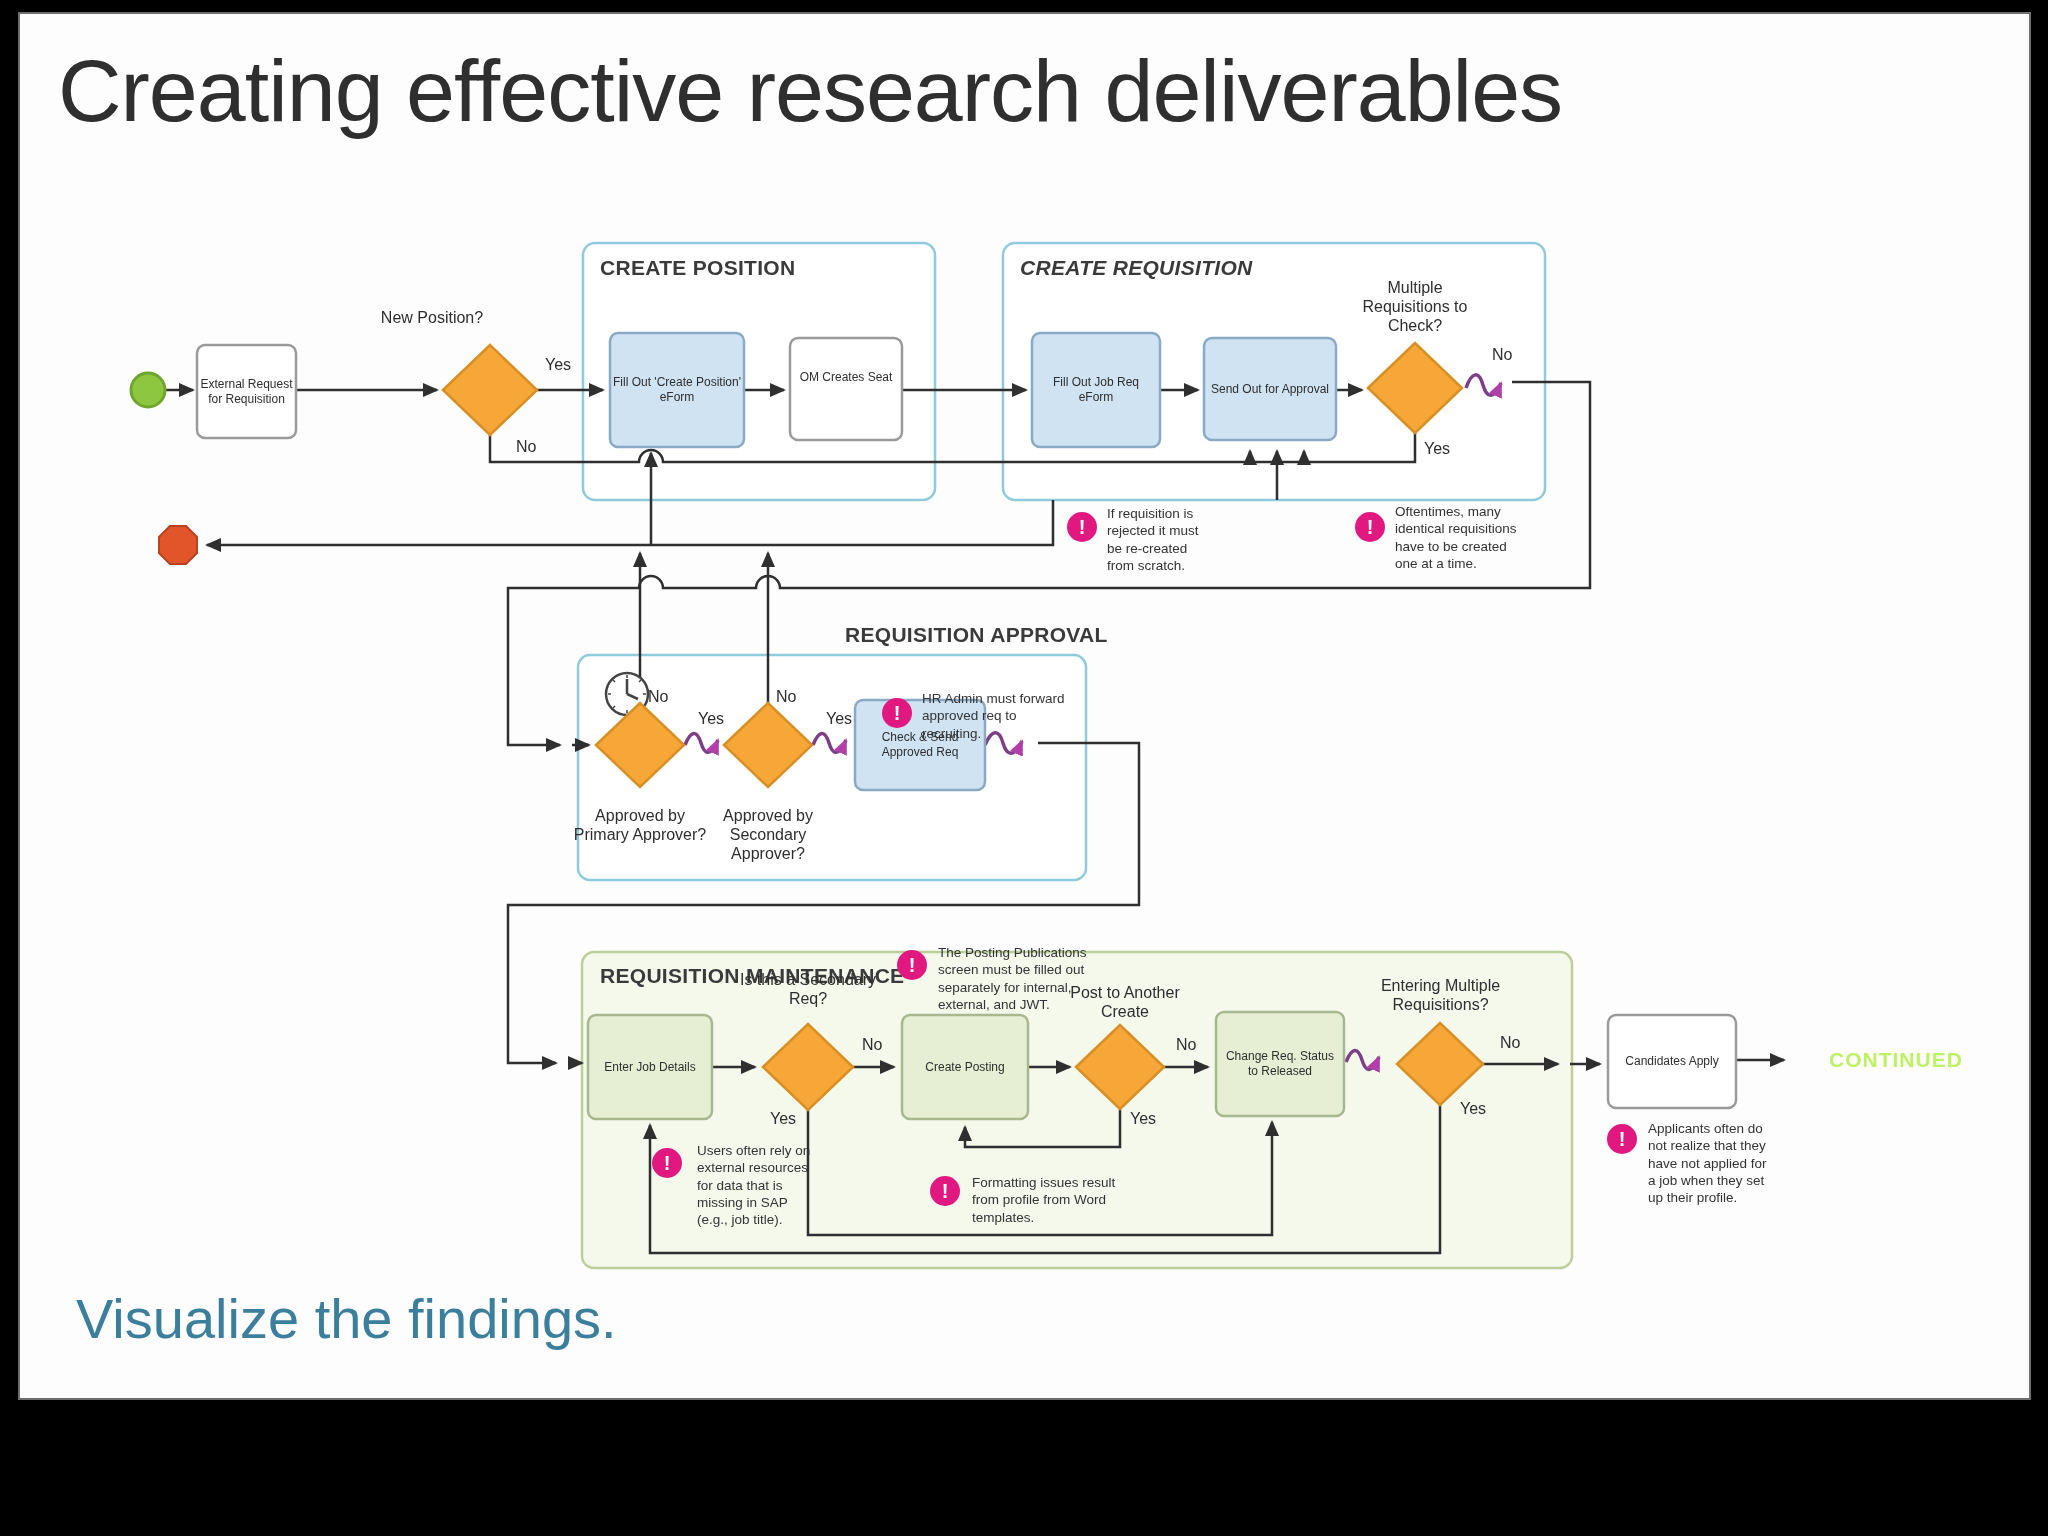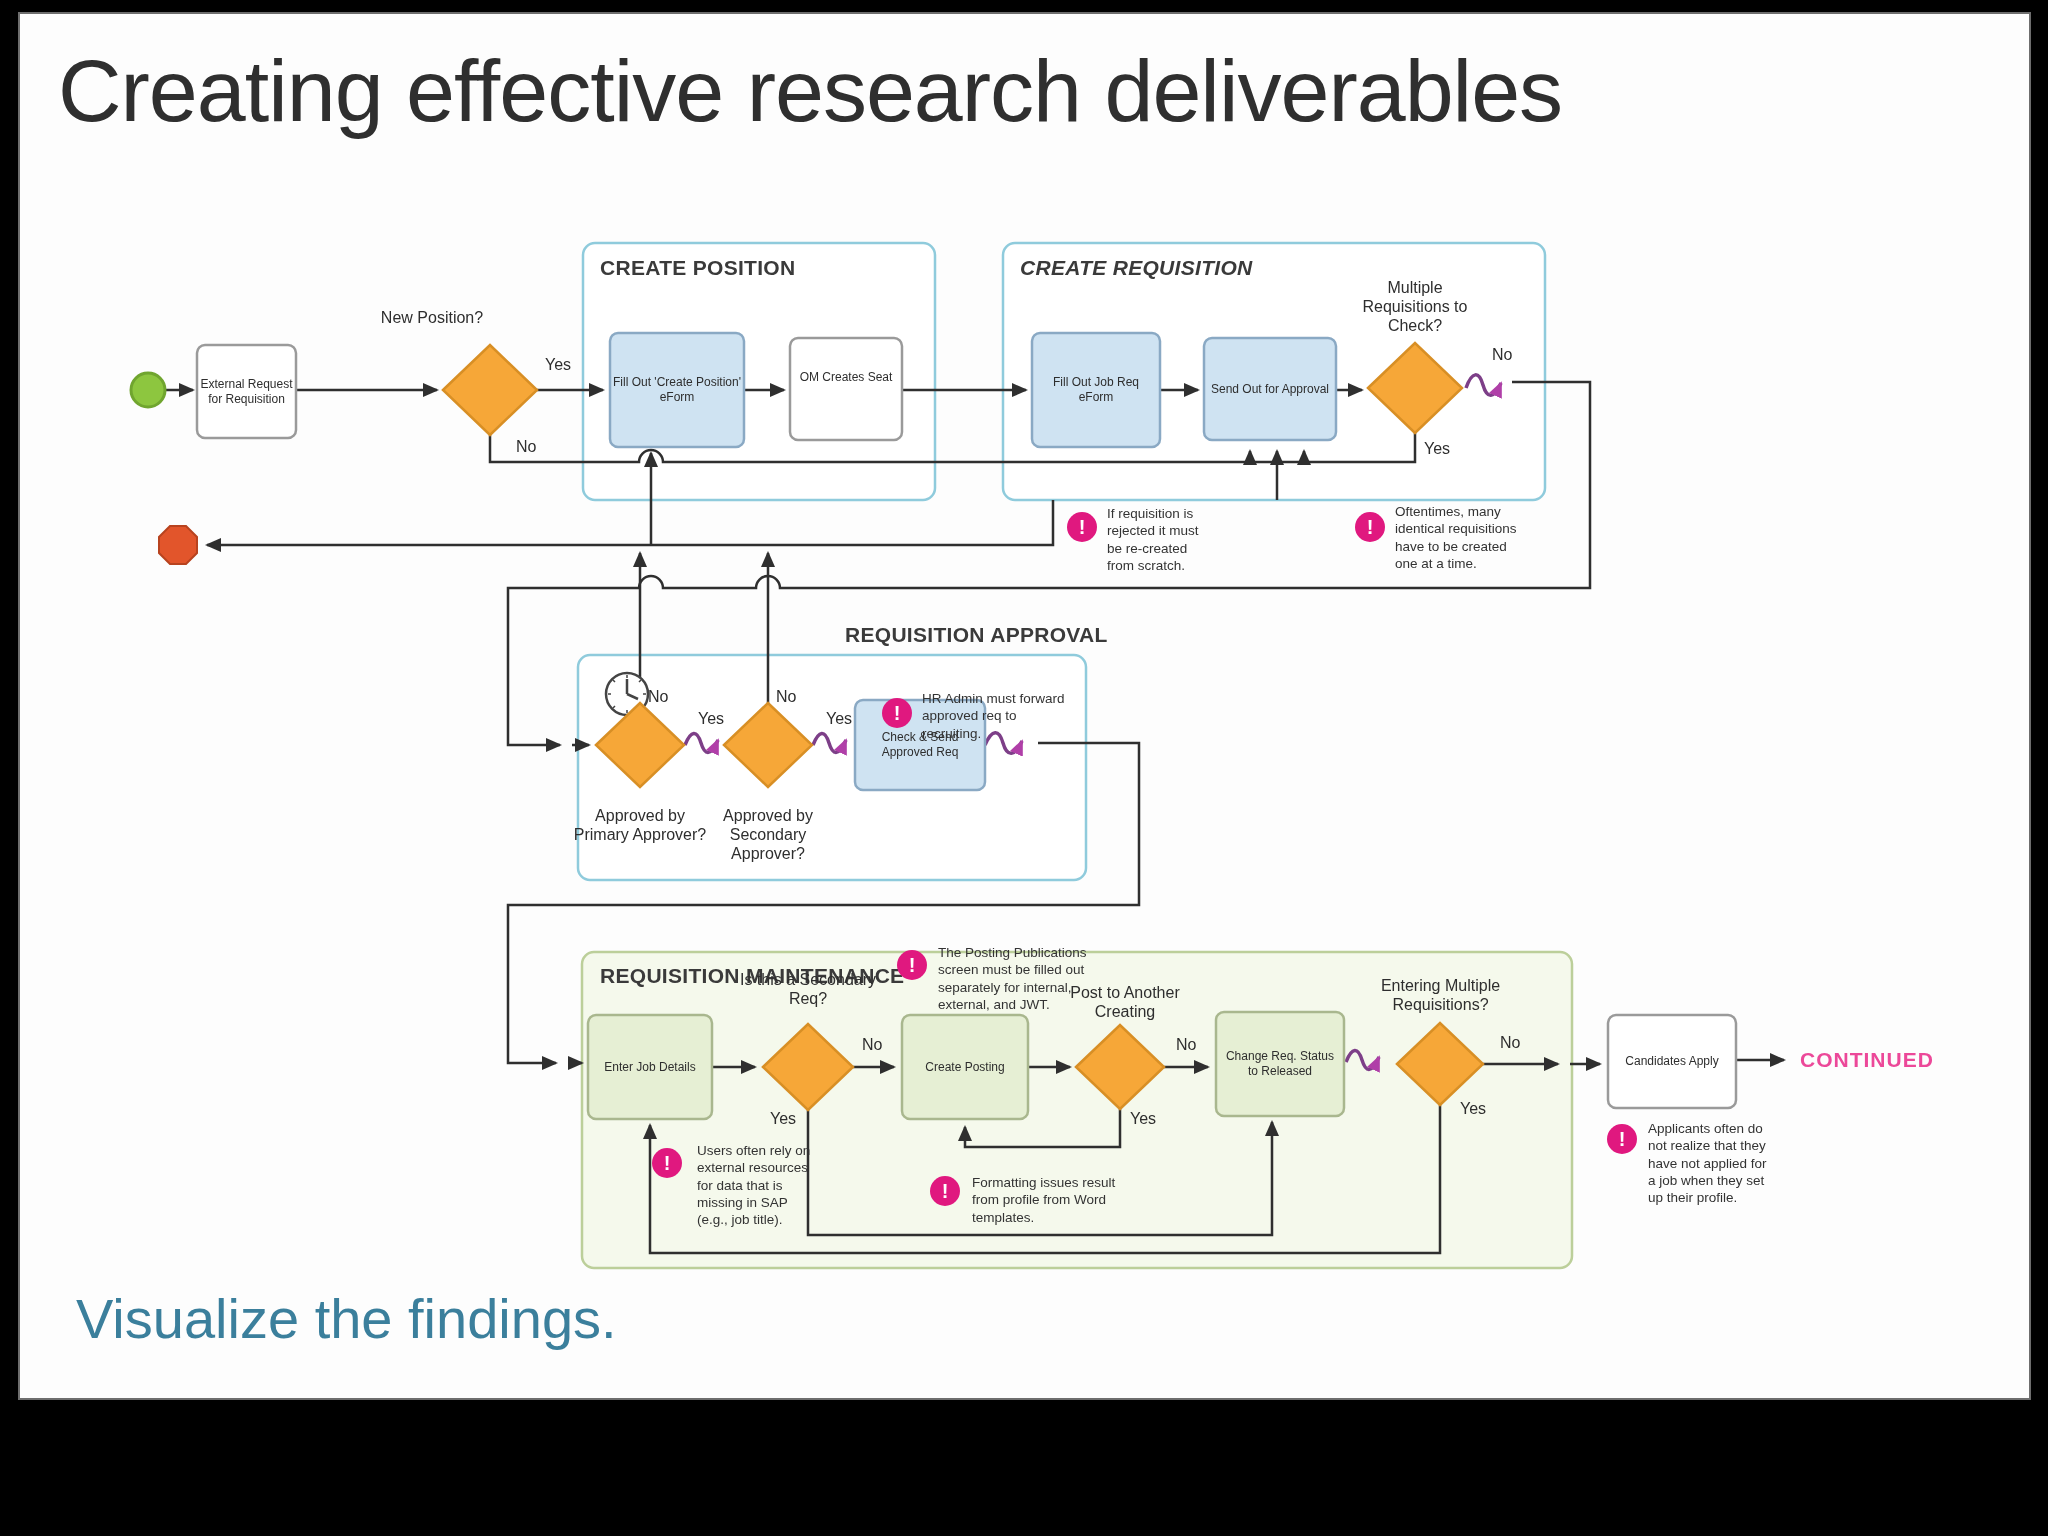--- a/index.html
+++ b/index.html
@@ -14,21 +14,21 @@
   svg.wires{position:absolute;left:0;top:0;}
   .gt{position:absolute;font-weight:bold;font-size:21px;color:#3a3a3a;letter-spacing:.3px;}
   .boxlbl{position:absolute;display:flex;align-items:center;justify-content:center;
           text-align:center;font-size:12px;line-height:1.22;color:#2e2e2e;}
   .dl{position:absolute;font-size:16px;color:#2e2e2e;text-align:center;line-height:1.2;}
   .yn{position:absolute;font-size:16px;color:#2e2e2e;}
   .note{position:absolute;font-size:13.5px;line-height:1.28;color:#333;}
   .nicon{position:absolute;width:30px;height:30px;border-radius:50%;background:#e0187f;
          color:#fff;font-weight:bold;font-size:20px;display:flex;align-items:center;
          justify-content:center;}
-  .continued{position:absolute;font-weight:bold;font-size:21px;color:#ec4899;letter-spacing:1px;}
+  .continued{position:absolute;font-weight:bold;font-size:21px;color:#bef264;letter-spacing:1px;margin-left:29px;}
   
   .footer{position:absolute;left:0;top:1400px;width:2048px;height:136px;background:#000;}
 </style>
 </head>
 <body>
 
 <div class="slide"></div>
 <div class="page-title">Creating effective research deliverables</div>
 <div class="subtitle">Visualize the findings.</div>
 
@@ -137,21 +137,21 @@
 <div class="boxlbl" style="left:600px;top:1015px;width:100px;height:104px;">Enter Job Details</div>
 <div class="boxlbl" style="left:920px;top:1015px;width:90px;height:104px;">Create Posting</div>
 <div class="boxlbl" style="left:1222px;top:1012px;width:116px;height:104px;">Change Req. Status to Released</div>
 <div class="boxlbl" style="left:1614px;top:1015px;width:116px;height:93px;">Candidates Apply</div>
 
 <div class="dl" style="left:352px;top:308px;width:160px;">New Position?</div>
 <div class="dl" style="left:1345px;top:278px;width:140px;">Multiple Requisitions to Check?</div>
 <div class="dl" style="left:570px;top:806px;width:140px;">Approved by Primary Approver?</div>
 <div class="dl" style="left:698px;top:806px;width:140px;">Approved by Secondary Approver?</div>
 <div class="dl" style="left:728px;top:970px;width:160px;">Is this a Secondary Req?</div>
-<div class="dl" style="left:1060px;top:983px;width:130px;">Post to Another Creating</div>
+<div class="dl" style="left:1060px;top:983px;width:130px;">Post to Another Create</div>
 <div class="dl" style="left:1368px;top:976px;width:145px;">Entering Multiple Requisitions?</div>
 <div class="continued" style="left:1800px;top:1048px;">CONTINUED</div>
 
 <div class="yn" style="left:545px;top:356px;">Yes</div>
 <div class="yn" style="left:516px;top:438px;">No</div>
 <div class="yn" style="left:1492px;top:346px;">No</div>
 <div class="yn" style="left:1424px;top:440px;">Yes</div>
 <div class="yn" style="left:648px;top:688px;">No</div>
 <div class="yn" style="left:698px;top:710px;">Yes</div>
 <div class="yn" style="left:776px;top:688px;">No</div>

